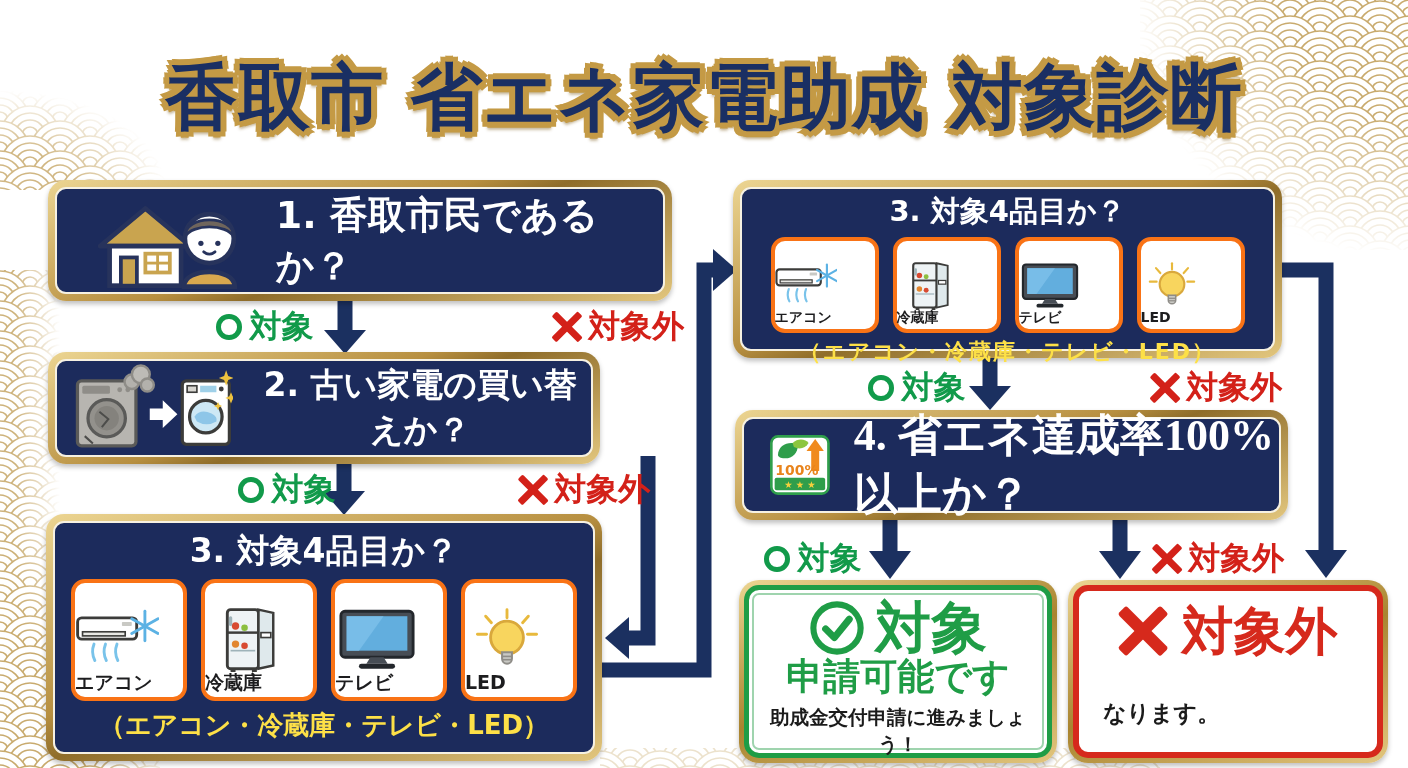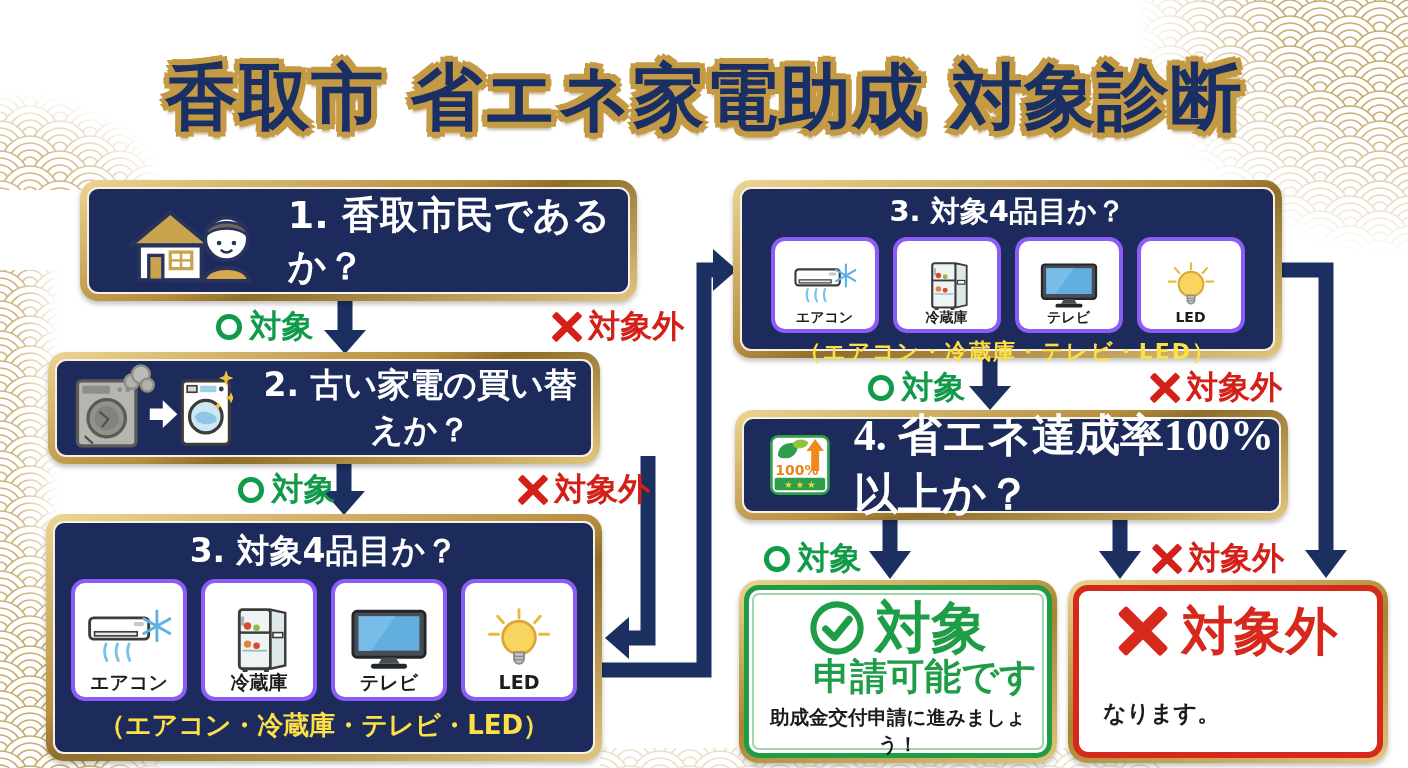--- a/index.html
+++ b/index.html
@@ -23,21 +23,21 @@
   .subtitle-bar span{color:#fff;font-size:28px;font-weight:800;letter-spacing:1px;}
 
   
   .gbox{position:absolute;z-index:2;border-radius:18px;padding:7px;
     background:linear-gradient(160deg,#ecd592 0%,#b78f40 45%,#8f6d2a 55%,#e2c67e 100%);
     box-shadow:0 3px 5px rgba(0,0,0,.25);}
   .gbox-in{width:100%;height:100%;background:#1c2b5c;border:2px solid #f6f1e2;border-radius:11px;
     display:flex;align-items:center;color:#fff;}
   .q-text{font-weight:800;color:#fff;}
 
-  #box1{left:48px;top:180px;width:557px;height:121px;margin-left:32px;}
+  #box1{left:48px;top:180px;width:624px;height:121px;}
   #box1 .gbox-in{padding-left:30px;gap:24px;}
   #box1 .q-text{font-size:38px;}
 
   #box2{left:48px;top:352px;width:552px;height:112px;}
   #box2 .gbox-in{padding-left:18px;gap:16px;}
   #box2 .q1{font-size:33px;font-weight:800;}
   #box2 .q2{font-size:27px;font-weight:800;margin-top:2px;}
   #box2 .qcol{text-align:center;}
 
   #box3L{left:46px;top:514px;width:556px;height:247px;}
@@ -45,22 +45,22 @@
   #box3L .q-text{font-size:33px;}
   #box3R{left:733px;top:180px;width:549px;height:178px;}
   #box3R .gbox-in{flex-direction:column;justify-content:flex-start;padding-top:3px;}
   #box3R .q-text{font-size:29px;}
 
   #box4{left:735px;top:410px;width:553px;height:110px;}
   #box4 .gbox-in{padding-left:26px;gap:24px;}
   #box4 .q-text{font-size:44px;font-family:Liberation Serif, serif;}
 
   .cards{display:flex;justify-content:center;gap:14px;margin-top:5px;}
-  .card{background:#fff;border:4px solid #8b5cf6;border-radius:14px;
-    display:flex;flex-direction:column;align-items:center;justify-content:flex-end;
+  .card{background:#fff;border:4px solid #f97316;border-radius:14px;
+    display:flex;flex-direction:column;align-items:flex-start;justify-content:flex-end;
     box-shadow:inset 0 0 0 2px #fff;padding-bottom:4px;}
   .card.big{width:116px;height:122px;}
   .card.sm{width:108px;height:96px;}
   .card-label{font-weight:800;color:#1d1d1f;line-height:1.1;}
   .card.big .card-label{font-size:19px;}
   .card.sm .card-label{font-size:14px;}
   .caption{font-weight:800;color:#fde047;}
   #box3L .caption{font-size:26px;margin-top:7px;}
   #box3R .caption{font-size:22px;letter-spacing:2px;margin-top:4px;}
 
@@ -78,21 +78,21 @@
   
   .rbox{position:absolute;z-index:2;border-radius:20px;padding:5px;
     background:linear-gradient(160deg,#ecd592,#a9842f 50%,#e2c67e);box-shadow:0 3px 5px rgba(0,0,0,.25);}
   .rbox-mid{width:100%;height:100%;border-radius:15px;background:#fff;padding:8px 10px;}
   .rbox.ok .rbox-mid{border:5px solid #1f9d46;box-shadow:inset 0 0 0 3px #fff,inset 0 0 0 5px #9fd4ae;}
   .rbox.ng .rbox-mid{border:6px solid #d6291c;box-shadow:inset 0 0 0 3px #fff;}
   #resultOK{left:739px;top:580px;width:318px;height:183px;}
   #resultNG{left:1068px;top:580px;width:320px;height:183px;}
   .ok-row{display:flex;align-items:center;justify-content:center;gap:10px;margin-top:2px;}
   .ok-title{font-size:56px;font-weight:900;color:#1f9d46;line-height:1;}
-  .ok-sub{text-align:right;font-size:37px;font-weight:900;color:#1f9d46;line-height:1.15;}
+  .ok-sub{text-align:center;font-size:37px;font-weight:900;color:#1f9d46;line-height:1.15;}
   .ok-note{text-align:center;font-size:19.5px;font-weight:800;color:#1b1b1b;margin-top:5px;}
   .ng-row{display:flex;align-items:center;justify-content:center;gap:4px;margin-top:6px;
     font-size:52px;font-weight:900;color:#d6291c;line-height:1;}
   .ng-note{font-size:23px;font-weight:800;color:#1b1b1b;line-height:1.35;margin-top:10px;margin-left:14px;}
 </style>
 </head>
 <body>
 
 <div class="canvas">
 

